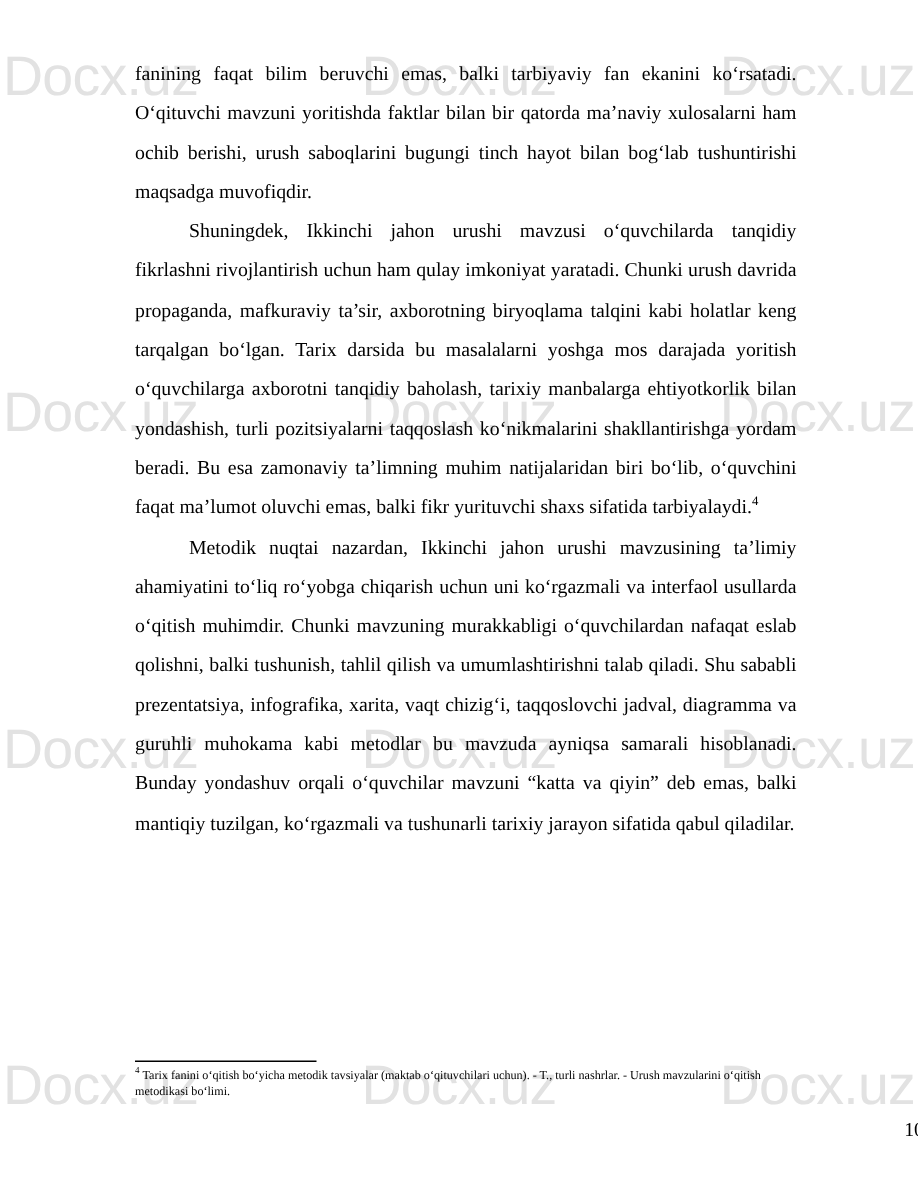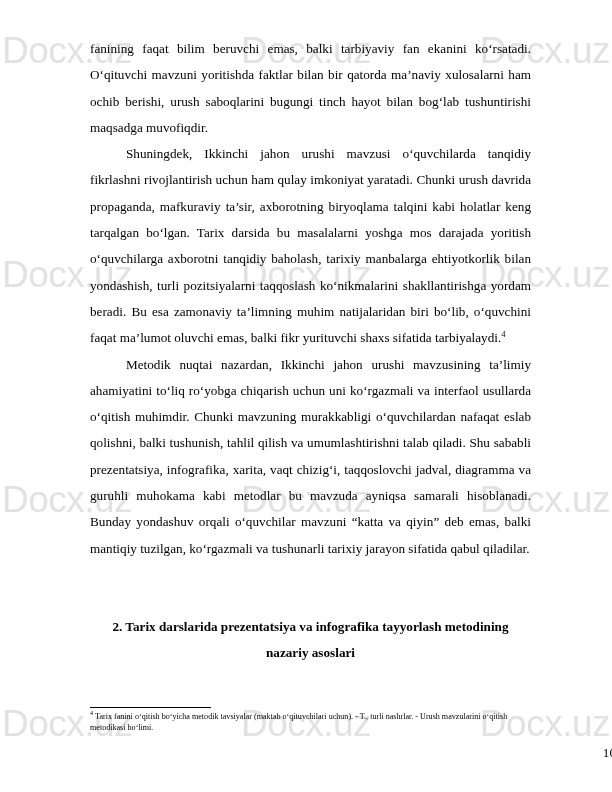--- a/index.html
+++ b/index.html
@@ -156,25 +156,20 @@
   <div id="content-column">
 
     <p class="body-par no-indent">fanining faqat bilim beruvchi emas, balki tarbiyaviy fan ekanini ko‘rsatadi. O‘qituvchi mavzuni yoritishda faktlar bilan bir qatorda ma’naviy xulosalarni ham ochib berishi, urush saboqlarini bugungi tinch hayot bilan bog‘lab tushuntirishi maqsadga muvofiqdir.</p>
 
     <p class="body-par"><span>Shuningdek, Ikkinchi jahon urushi mavzusi o‘quvchilarda tanqidiy fikrlashni rivojlantirish uchun ham qulay imkoniyat yaratadi. Chunki urush davrida propaganda, mafkuraviy ta’sir, axborotning biryoqlama talqini kabi holatlar keng tarqalgan bo‘lgan. Tarix darsida bu masalalarni yoshga mos darajada yoritish o‘quvchilarga axborotni tanqidiy baholash, tarixiy manbalarga ehtiyotkorlik bilan yondashish, turli pozitsiyalarni taqqoslash ko‘nikmalarini shakllantirishga yordam beradi. Bu esa zamonaviy ta’limning muhim natijalaridan biri bo‘lib, o‘quvchini faqat ma’lumot oluvchi emas, balki fikr yurituvchi shaxs sifatida tarbiyalaydi.</span><sup class="fn-ref">4</sup></p>
 
     <p class="body-par">Metodik nuqtai nazardan, Ikkinchi jahon urushi mavzusining ta’limiy ahamiyatini to‘liq ro‘yobga chiqarish uchun uni ko‘rgazmali va interfaol usullarda o‘qitish muhimdir. Chunki mavzuning murakkabligi o‘quvchilardan nafaqat eslab qolishni, balki tushunish, tahlil qilish va umumlashtirishni talab qiladi. Shu sababli prezentatsiya, infografika, xarita, vaqt chizig‘i, taqqoslovchi jadval, diagramma va guruhli muhokama kabi metodlar bu mavzuda ayniqsa samarali hisoblanadi. Bunday yondashuv orqali o‘quvchilar mavzuni “katta va qiyin” deb emas, balki mantiqiy tuzilgan, ko‘rgazmali va tushunarli tarixiy jarayon sifatida qabul qiladilar.</p>
 
     <div class="spacer-pre-heading"></div>
 
-    <h2 class="section-heading">
-      <span>2. Tarix darslarida prezentatsiya va infografika tayyorlash metodining</span>
-      <br>
-      <span>nazariy asoslari</span>
-    </h2>
 
 
   </div>
 
   <div id="footnote-area">
     <div id="footnote-rule"></div>
     <p class="footnote"><sup>4</sup><span>Tarix fanini o‘qitish bo‘yicha metodik tavsiyalar (maktab o‘qituvchilari uchun). -  T., turli nashrlar. - Urush mavzularini o‘qitish metodikasi bo‘limi.</span></p>
   </div>
 
   <div id="page-number">10</div>

